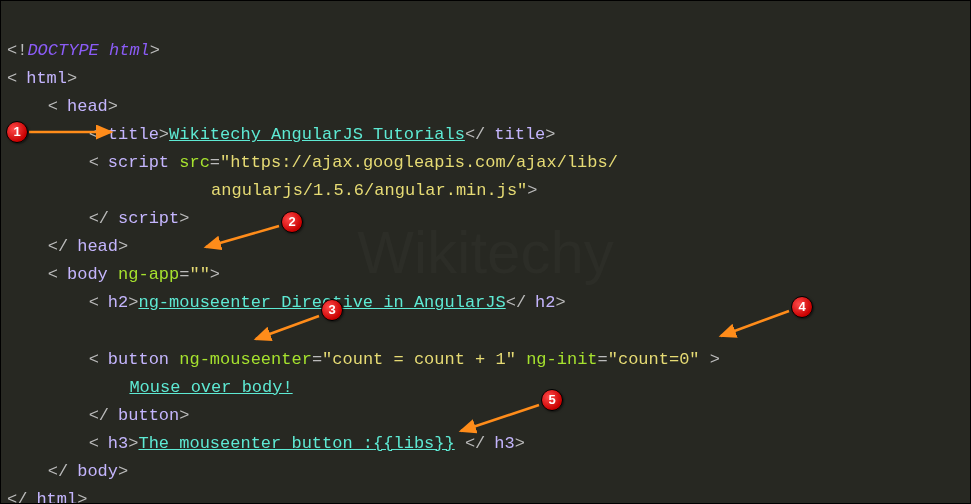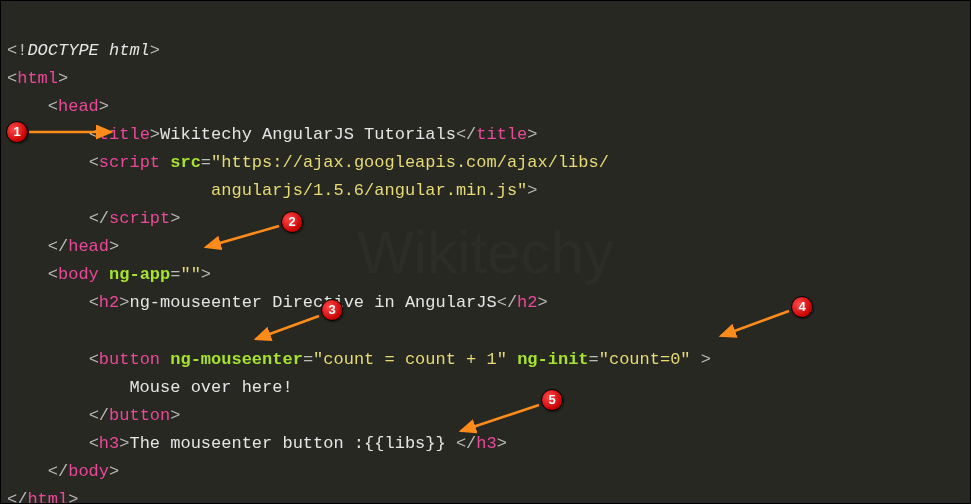--- a/index.html
+++ b/index.html
@@ -21,25 +21,25 @@
     left: 50%;
     transform: translate(-50%, -50%);
     font-family: Arial, sans-serif;
     font-size: 60px;
     color: rgba(255,255,255,0.025);
     font-weight: 500;
     pointer-events: none;
   }
   .code { position: relative; white-space: pre; }
   .p { color: #bbbbbb; }     
-  .tag { color: #ec4899; }   
-  .dt { color: #e5e5e5; font-style: italic; } 
-  .attr { color: #a6e22e; font-weight: bold; }  
+  .tag { color: #c4b5fd; margin-left: 9px; }   
+  .dt { color: #8b5cf6; font-style: italic; } 
+  .attr { color: #a6e22e; }  
   .str { color: #e6db74; }   
-  .txt { color: #e5e5e5; }   
+  .txt { color: #5eead4; text-decoration: underline; }   
 
   .marker {
     position: absolute;
     width: 22px;
     height: 22px;
     background: radial-gradient(circle at 35% 35%, #ff4a4a, #c80000 70%);
     border: 1.5px solid #000;
     border-radius: 50%;
     color: #fff;
     font-family: Arial, sans-serif;
@@ -70,21 +70,21 @@
     <span class="p">&lt;</span><span class="tag">head</span><span class="p">&gt;</span>
         <span class="p">&lt;</span><span class="tag">title</span><span class="p">&gt;</span><span class="txt">Wikitechy AngularJS Tutorials</span><span class="p">&lt;/</span><span class="tag">title</span><span class="p">&gt;</span>
         <span class="p">&lt;</span><span class="tag">script</span> <span class="attr">src</span><span class="p">=</span><span class="str">"https://ajax.googleapis.com/ajax/libs/</span>
                     <span class="str">angularjs/1.5.6/angular.min.js"</span><span class="p">&gt;</span>
         <span class="p">&lt;/</span><span class="tag">script</span><span class="p">&gt;</span>
     <span class="p">&lt;/</span><span class="tag">head</span><span class="p">&gt;</span>
     <span class="p">&lt;</span><span class="tag">body</span> <span class="attr">ng-app</span><span class="p">=</span><span class="str">""</span><span class="p">&gt;</span>
         <span class="p">&lt;</span><span class="tag">h2</span><span class="p">&gt;</span><span class="txt">ng-mouseenter Directive in AngularJS</span><span class="p">&lt;/</span><span class="tag">h2</span><span class="p">&gt;</span>
 
         <span class="p">&lt;</span><span class="tag">button</span> <span class="attr">ng-mouseenter</span><span class="p">=</span><span class="str">"count = count + 1"</span> <span class="attr">ng-init</span><span class="p">=</span><span class="str">"count=0"</span> <span class="p">&gt;</span>
-            <span class="txt">Mouse over here!</span>
+            <span class="txt">Mouse over body!</span>
         <span class="p">&lt;/</span><span class="tag">button</span><span class="p">&gt;</span>
         <span class="p">&lt;</span><span class="tag">h3</span><span class="p">&gt;</span><span class="txt">The mouseenter button :</span><span class="txt">{{libs}}</span> <span class="p">&lt;/</span><span class="tag">h3</span><span class="p">&gt;</span>
     <span class="p">&lt;/</span><span class="tag">body</span><span class="p">&gt;</span>
 <span class="p">&lt;/</span><span class="tag">html</span><span class="p">&gt;</span>
 </div>
 
 <div class="marker" style="left:5px; top:120px;">1</div>
 <div class="marker" style="left:280px; top:210px;">2</div>
 <div class="marker" style="left:320px; top:298px;">3</div>
 <div class="marker" style="left:790px; top:295px;">4</div>

